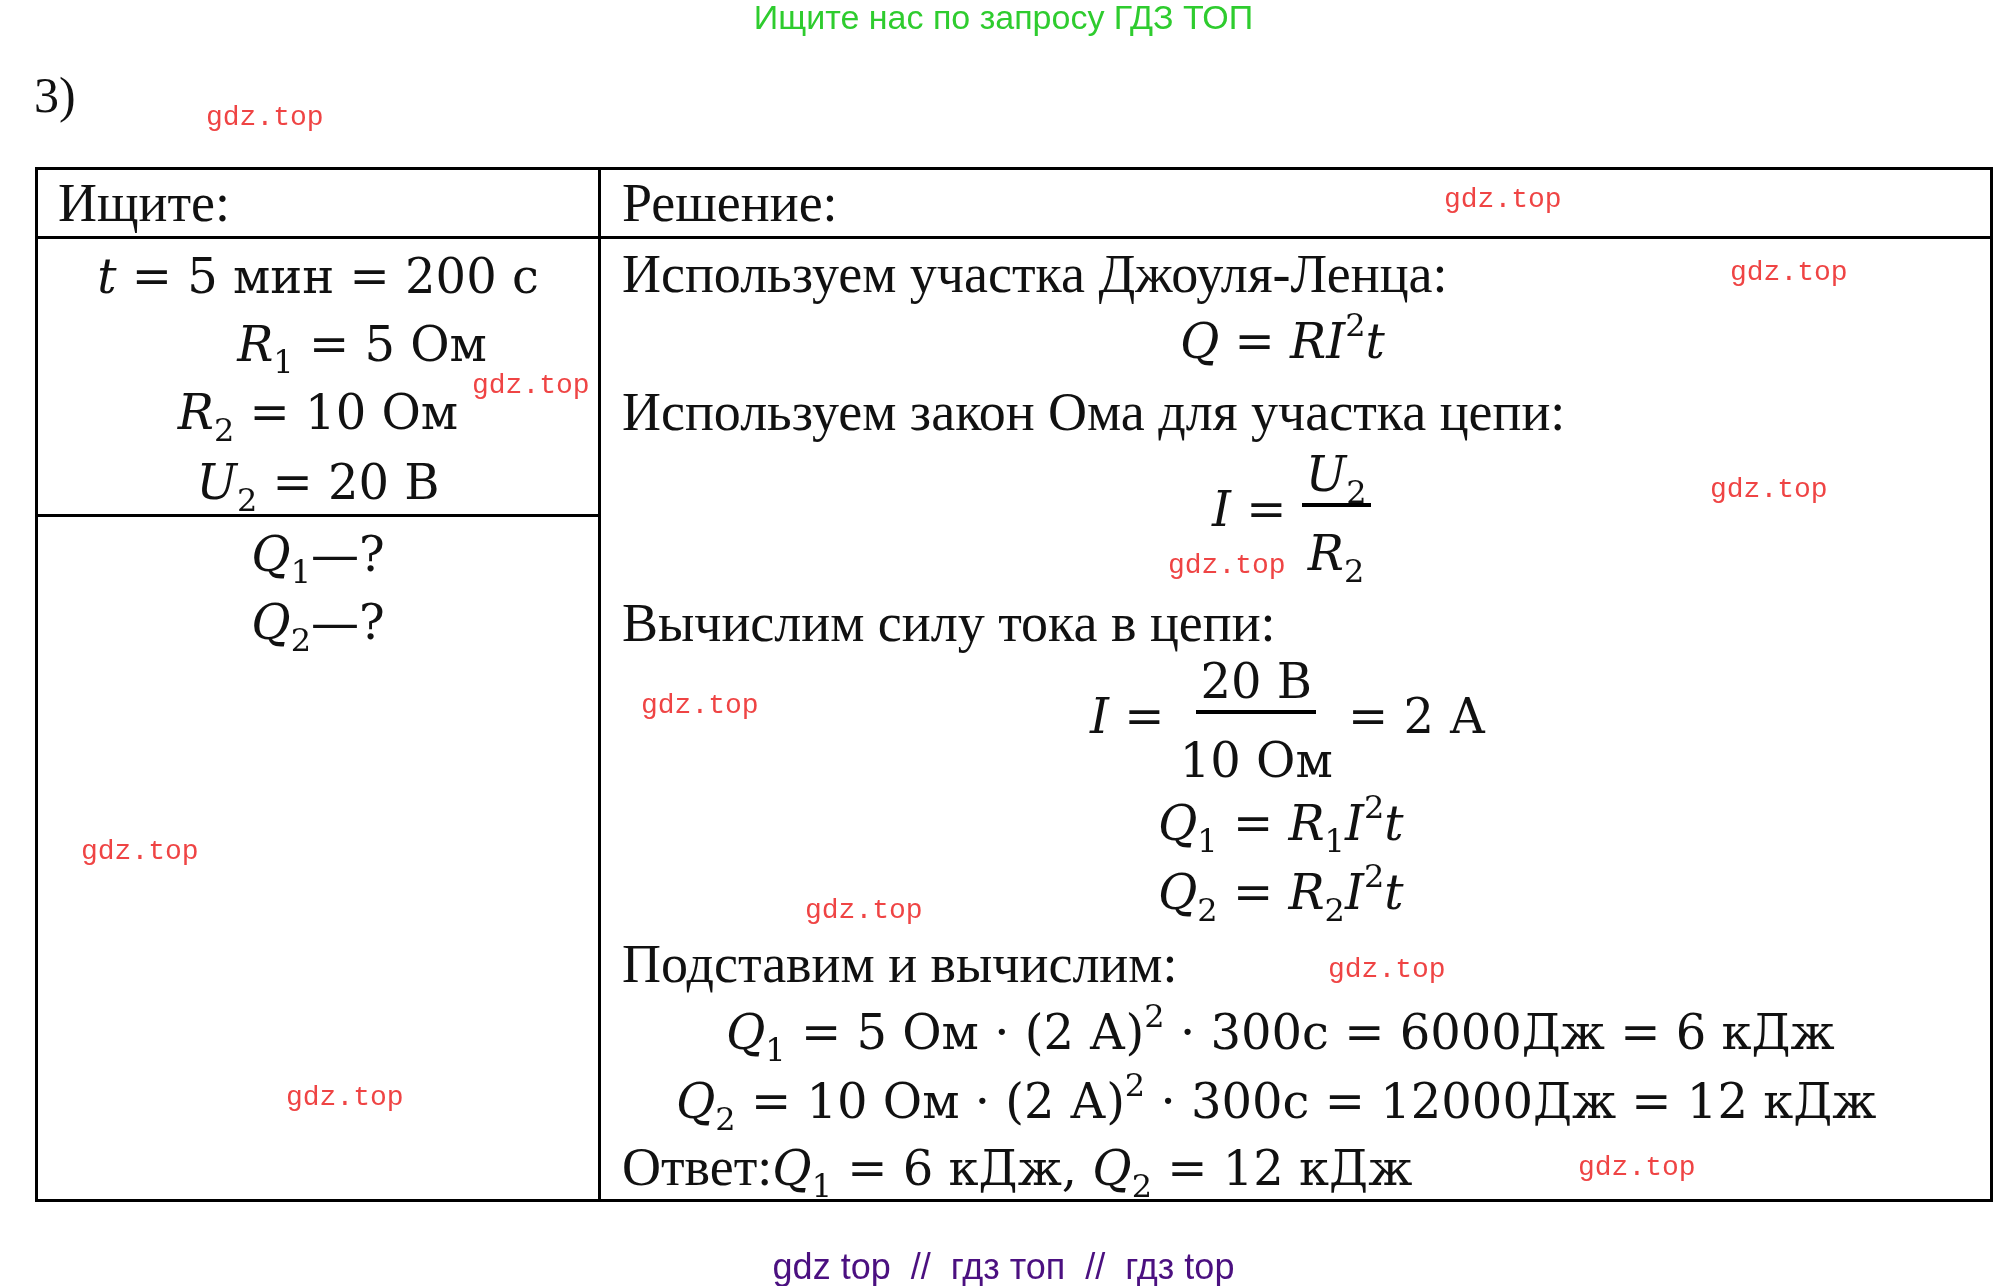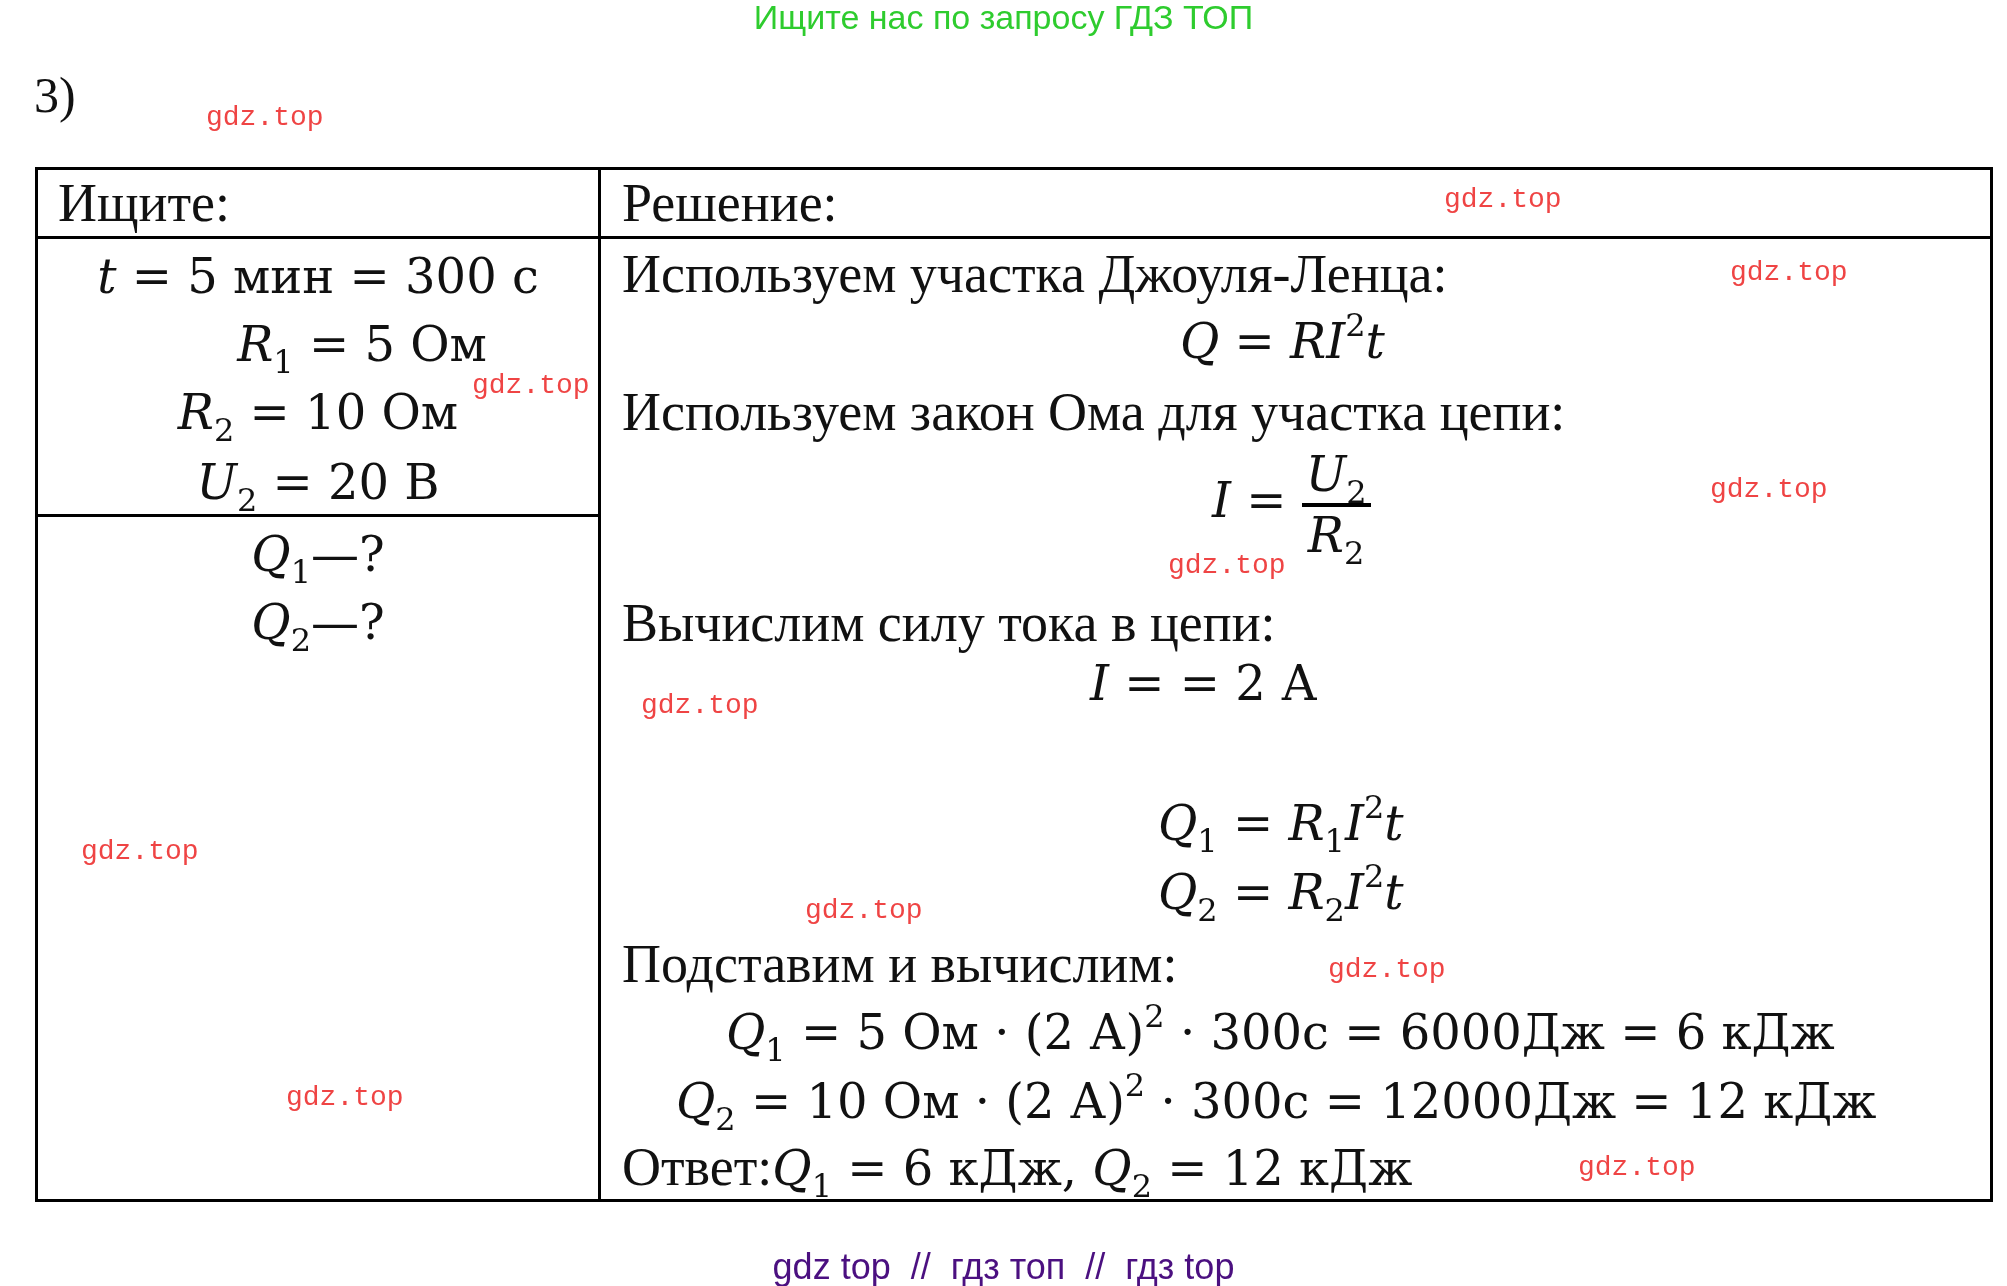--- a/index.html
+++ b/index.html
@@ -14,41 +14,41 @@
   .vline { left:598px; top:167px; width:3px; height:1035px; background:#000; }
   .hline { height:3px; background:#000; }
   .serif-text { font-family:"Liberation Serif", serif; font-size:54px; white-space:nowrap; }
   .math { font-family:"DejaVu Serif", serif; font-size:48px; white-space:nowrap; }
   .math i { font-style:italic; }
   .math sub { font-size:32px; vertical-align:-12px; line-height:0; }
   .math sup { font-size:32px; vertical-align:22px; line-height:0; }
   .center-given { left:38px; width:560px; text-align:center; }
   .frac { display:inline-flex; flex-direction:column; align-items:center; vertical-align:middle; }
   .frac .num { border-bottom:4px solid #000; padding:0 4px 2px; line-height:1.1; }
-  .frac .den { padding-top:2px; line-height:1.1; }
+  .frac .den { padding-top:20px; line-height:1.1; }
   .footer { left:0; width:2007px; top:1246px; text-align:center;
             font-family:"Liberation Sans", sans-serif; font-size:36px; color:#4b1080; white-space:pre; }
 </style>
 </head>
 <body>
 
 <div class="abs banner">Ищите нас по запросу ГДЗ ТОП</div>
 <div class="abs task-num">3)</div>
 <div class="abs wm" style="left:206px;top:102px;">gdz.top</div>
 
 <div class="abs table"></div>
 <div class="abs vline"></div>
 <div class="abs hline" style="left:35px;top:236px;width:1958px;"></div>
 <div class="abs hline" style="left:35px;top:514px;width:565px;"></div>
 
 <div class="abs serif-text" style="left:58px;top:172px;">Ищите:</div>
 <div class="abs serif-text" style="left:622px;top:172px;">Решение:</div>
 <div class="abs wm" style="left:1444px;top:184px;">gdz.top</div>
 
-<div class="abs math center-given" style="top:248px;"><i>t</i><span> = 5 мин = 300 с</span></div>
+<div class="abs math center-given" style="top:248px;"><i>t</i><span> = 5 мин = 200 с</span></div>
 <div class="abs math center-given" style="top:316px;padding-left:44px;"><i>R</i><sub>1</sub><span> = 5 Ом</span></div>
 <div class="abs math center-given" style="top:384px;"><i>R</i><sub>2</sub><span> = 10 Ом</span></div>
 <div class="abs wm" style="left:472px;top:370px;">gdz.top</div>
 <div class="abs math center-given" style="top:454px;"><i>U</i><sub>2</sub><span> = 20 В</span></div>
 
 <div class="abs math center-given" style="top:526px;"><i>Q</i><sub>1</sub><span>—?</span></div>
 <div class="abs math center-given" style="top:594px;"><i>Q</i><sub>2</sub><span>—?</span></div>
 <div class="abs wm" style="left:81px;top:836px;">gdz.top</div>
 <div class="abs wm" style="left:286px;top:1082px;">gdz.top</div>
 
@@ -59,21 +59,24 @@
 <div class="abs serif-text" style="left:622px;top:381px;">Используем закон Ома для участка цепи:</div>
 <div class="abs math" style="left:1212px;top:448px;"><i>I</i><span> = </span><span class="frac">
       <span class="num"><i>U</i><sub>2</sub></span>
       <span class="den"><i>R</i><sub>2</sub></span>
     </span></div>
 <div class="abs wm" style="left:1710px;top:474px;">gdz.top</div>
 <div class="abs wm" style="left:1168px;top:550px;">gdz.top</div>
 
 <div class="abs serif-text" style="left:622px;top:592px;">Вычислим силу тока в цепи:</div>
 <div class="abs wm" style="left:641px;top:690px;">gdz.top</div>
-<div class="abs math" style="left:1090px;top:655px;"><i>I</i><span> = </span><span> = 2 А</span></div>
+<div class="abs math" style="left:1090px;top:655px;"><i>I</i><span> = </span><span class="frac">
+      <span class="num">20 В</span>
+      <span class="den">10 Ом</span>
+    </span><span> = 2 А</span></div>
 
 <div class="abs math" style="left:1158px;top:795px;"><i>Q</i><sub>1</sub><span> = </span><i>R</i><sub>1</sub><i>I</i><sup>2</sup><i>t</i></div>
 <div class="abs math" style="left:1158px;top:864px;"><i>Q</i><sub>2</sub><span> = </span><i>R</i><sub>2</sub><i>I</i><sup>2</sup><i>t</i></div>
 <div class="abs wm" style="left:805px;top:895px;">gdz.top</div>
 
 <div class="abs serif-text" style="left:622px;top:933px;">Подставим и вычислим:</div>
 <div class="abs wm" style="left:1328px;top:954px;">gdz.top</div>
 
 <div class="abs math" style="left:726px;top:1004px;"><i>Q</i><sub>1</sub><span> = 5 Ом · (2 А)</span><sup>2</sup><span> · 300с = 6000Дж = 6 кДж</span></div>
 <div class="abs math" style="left:676px;top:1073px;"><i>Q</i><sub>2</sub><span> = 10 Ом · (2 А)</span><sup>2</sup><span> · 300с = 12000Дж = 12 кДж</span></div>

